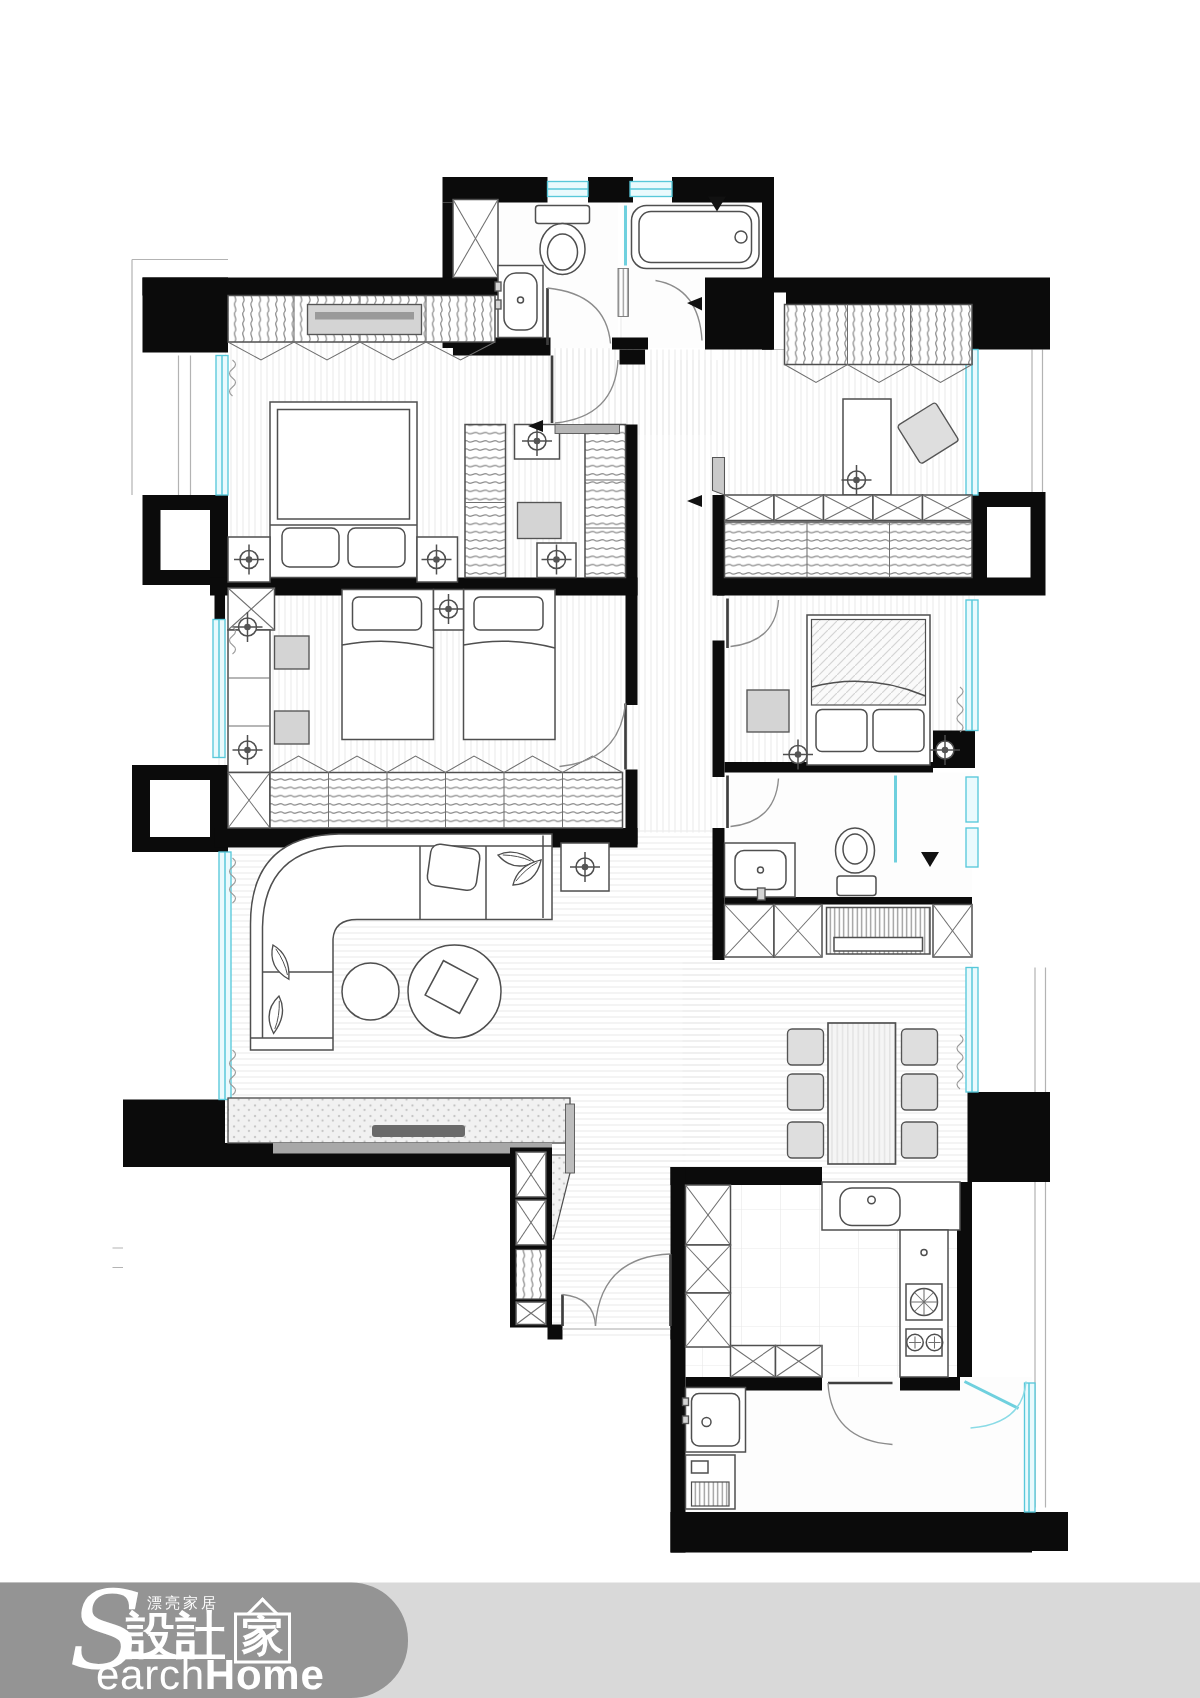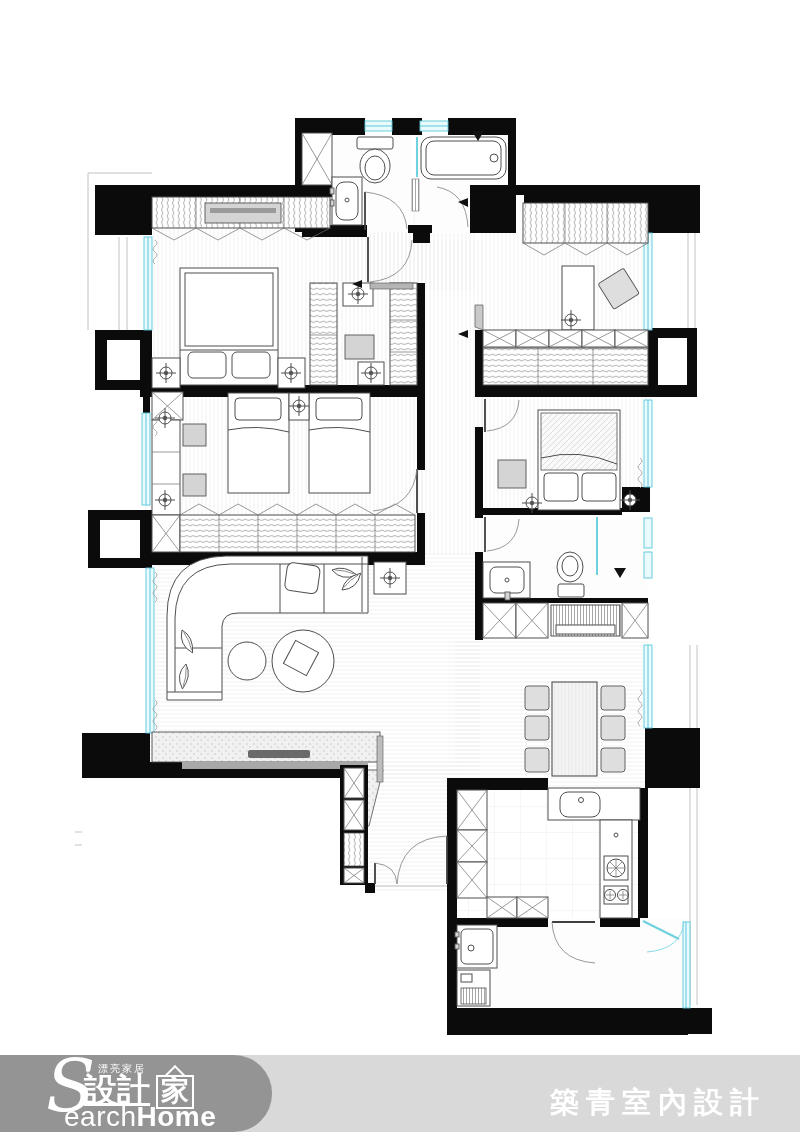--- a/index.html
+++ b/index.html
@@ -548,16 +548,15 @@
 </svg>
 
 <div class="footer">
   <div class="capsule">
     <span class="big-s">S</span>
     <span class="tagline">》漂亮家居</span>
     <span class="cjk">設計</span>
     <span class="house">家</span>
     <span class="latin"><span>earch</span><b>Home</b></span>
   </div>
-  <div class="company">築青室內設計</div>
 </div>
 
 </div>
 
 </body></html>

